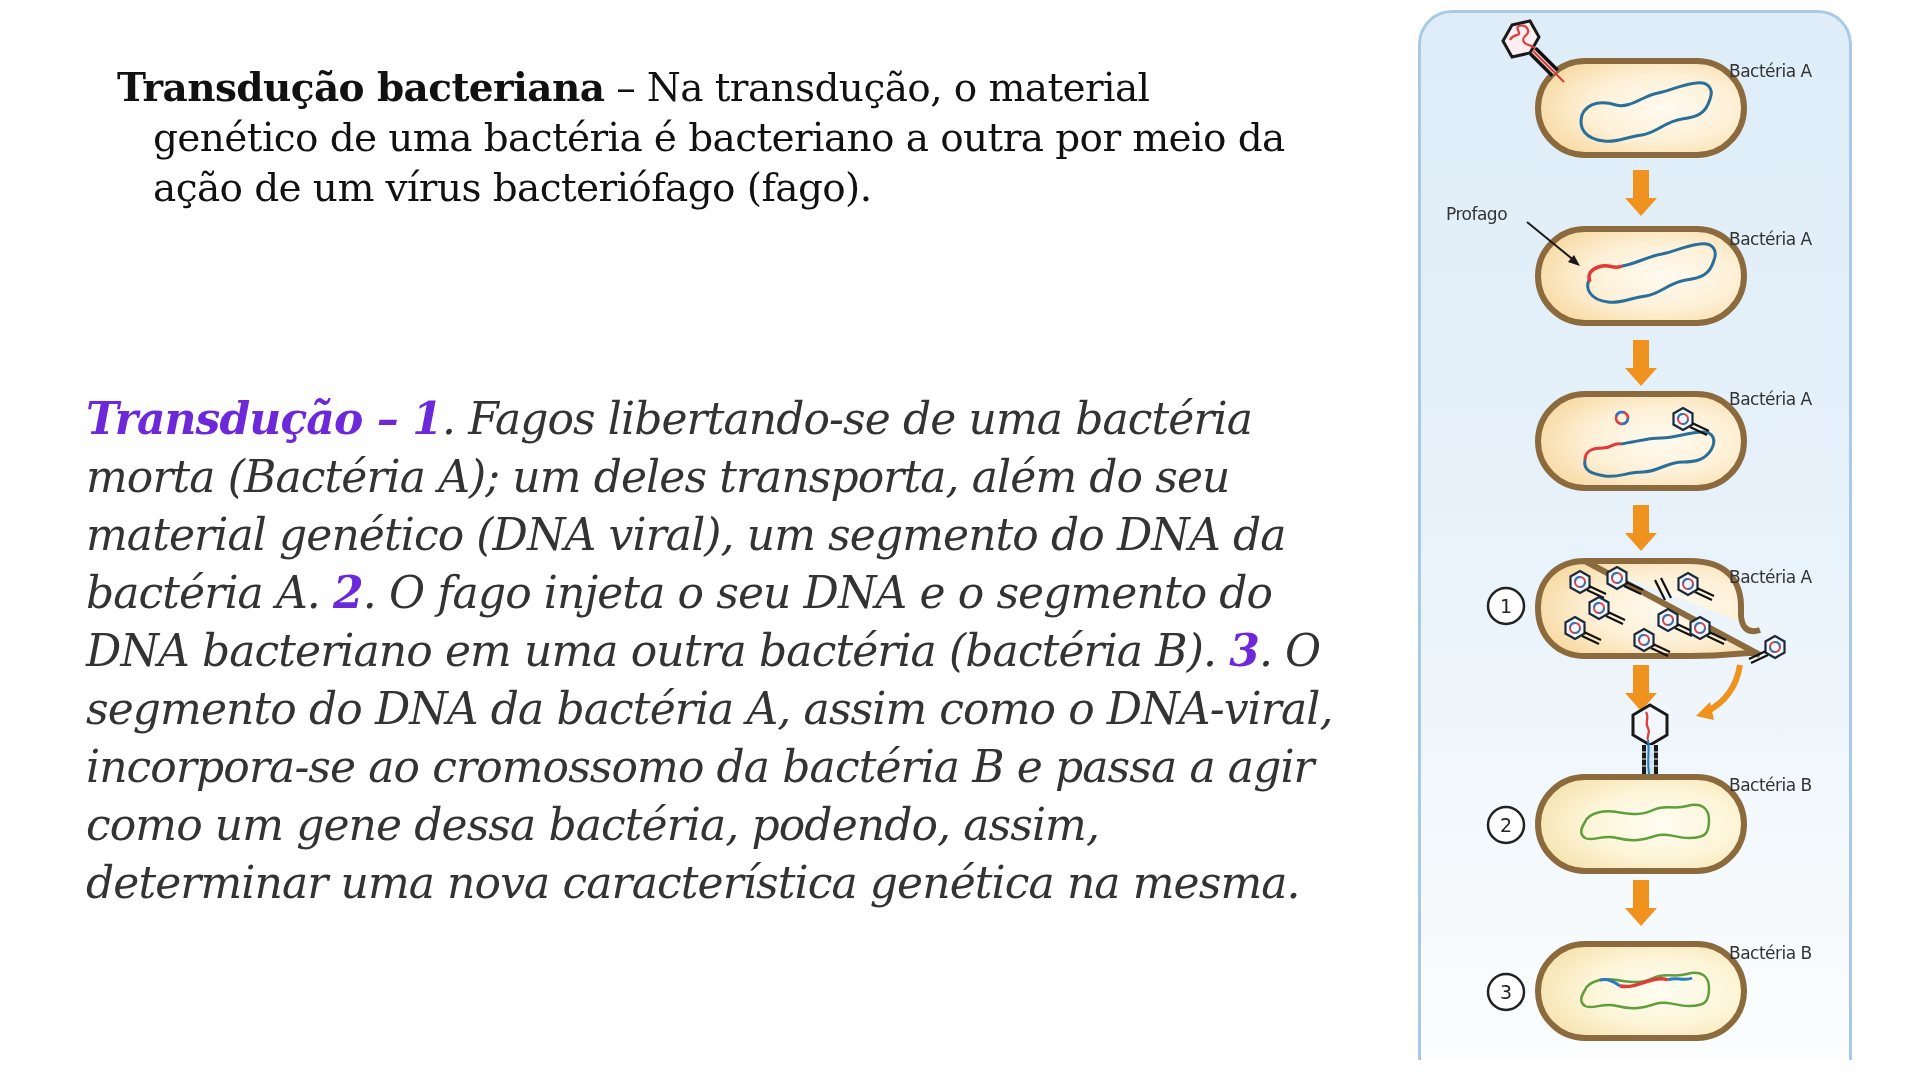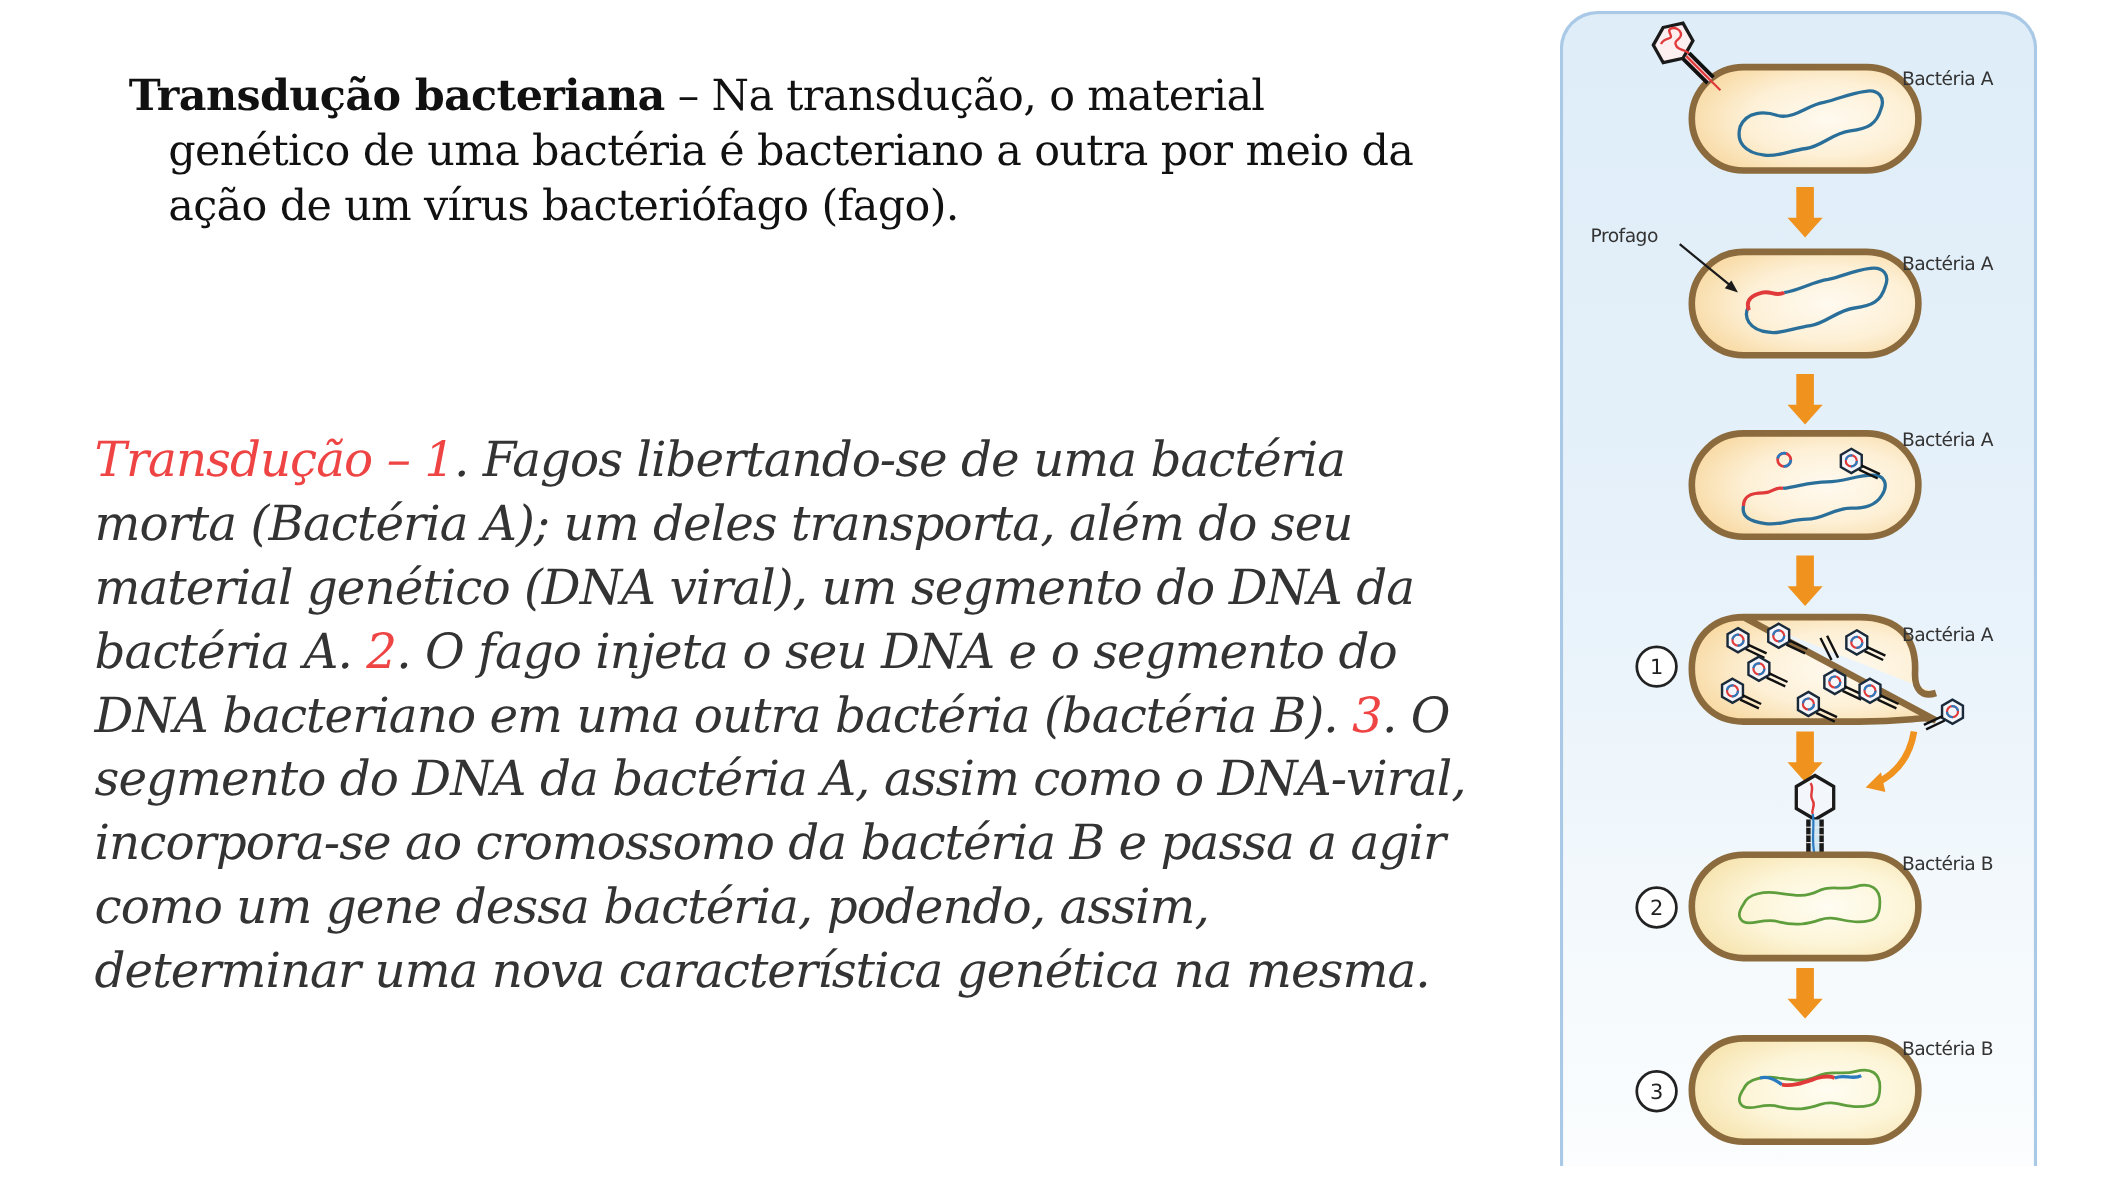--- a/index.html
+++ b/index.html
@@ -11,21 +11,21 @@
     letter-spacing:-0.6px;
     padding-left:36px; text-indent:-36px;
   }
   .intro b { font-weight:bold; }
   .body-text {
     position:absolute; left:86px; top:390px; width:1250px;
     font-family:"DejaVu Serif", "Liberation Serif", serif;
     font-style:italic; font-size:44px; line-height:58px; color:#333;
     letter-spacing:-0.9px;
   }
-  .body-text b { font-weight:normal; color:#ef4444; }
+  .body-text b { font-weight:bold; color:#6d28d9; }
   .panel {
     position:absolute; left:1418px; top:10px; width:434px; height:1050px;
     border:3px solid #a9c9e6; border-bottom:none;
     border-radius:34px 34px 0 0;
     background:linear-gradient(180deg,#deedf8 0%, #e6f1fa 45%, #f2f8fc 75%, #fbfdfe 100%);
     box-sizing:border-box;
   }
   .diagram { position:absolute; left:0; top:0; }
   .lbl { font-family:"DejaVu Sans", "Liberation Sans", sans-serif; font-size:17px; fill:#333; letter-spacing:-0.5px; }
   .num { font-family:"DejaVu Sans", "Liberation Sans", sans-serif; font-size:19px; fill:#222; }

